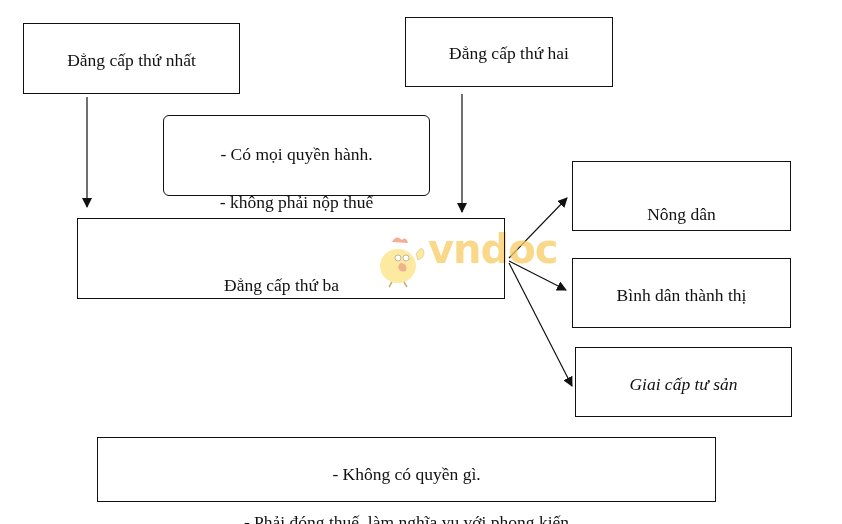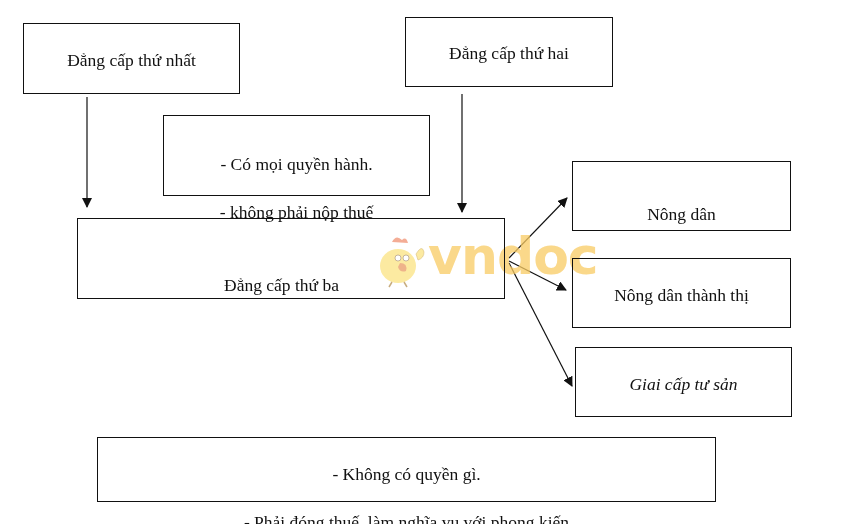--- a/index.html
+++ b/index.html
@@ -3,31 +3,31 @@
   <meta charset="utf-8">
   <style>
     html, body { margin: 0; padding: 0; background: #ffffff; }
     body { width: 842px; height: 524px; position: relative; overflow: hidden;
            font-family: "Liberation Serif", "DejaVu Serif", serif; color: #111; }
     .box { position: absolute; box-sizing: border-box; border: 1.3px solid #111;
            background: transparent; text-align: center; font-size: 17.5px; line-height: 32px; }
     .box .line { display: block; margin-top: 16px; }
     #box-caste1 { left: 23px; top: 23px; width: 217px; height: 71px; padding-top: 4px; }
     #box-caste2 { left: 405px; top: 17px; width: 208px; height: 70px; padding-top: 3px; }
-    #box-privileges { left: 163px; top: 115px; width: 267px; height: 81px; padding-top: 16px; }
+    #box-privileges { left: 163px; top: 115px; width: 267px; height: 81px; padding-top: 6px; border-radius: 6px; }
     #box-caste3 { left: 77px; top: 218px; width: 428px; height: 81px; }
     #box-caste3 .line { position: absolute; left: 146px; top: 34px; }
     #box-peasants { left: 572px; top: 161px; width: 219px; height: 70px; padding-top: 20px; }
     #box-townsfolk { left: 572px; top: 258px; width: 219px; height: 70px; padding-top: 4px; }
     #box-bourgeoisie { left: 575px; top: 347px; width: 217px; height: 70px; padding-top: 4px; font-style: italic; }
     #box-obligations { left: 97px; top: 437px; width: 619px; height: 65px; padding-top: 4px; }
     svg#connectors { position: absolute; left: 0; top: 0; width: 842px; height: 524px; pointer-events: none; }
     .watermark { position: absolute; left: 376px; top: 232px; width: 220px; height: 56px; pointer-events: none; }
     .wm-text { position: absolute; left: 52px; top: -6px; font-family: "DejaVu Sans", sans-serif;
-               font-weight: bold; font-size: 52px; letter-spacing: -1px; color: #f9cb63; opacity: 0.75; }
+               font-weight: bold; font-size: 40px; letter-spacing: -1px; color: #f9cb63; opacity: 0.75; }
   </style>
 </head>
 <body>
 
 <svg id="connectors" xmlns="http://www.w3.org/2000/svg">
   <defs>
     <marker id="arrowhead" markerWidth="10" markerHeight="10" refX="9" refY="5" orient="auto" markerUnits="userSpaceOnUse">
       <path d="M0,0 L10,5 L0,10 z" fill="#111"></path>
     </marker>
   </defs>
@@ -66,21 +66,21 @@
 
 <div class="box" id="box-caste3">
   <span class="line">Đẳng cấp thứ ba</span>
 </div>
 
 <div class="box" id="box-peasants">
   <span class="line">Nông dân</span>
 </div>
 
 <div class="box" id="box-townsfolk">
-  <span class="line">Nông dân thành thị</span>
+  <span class="line">Bình dân thành thị</span>
 </div>
 
 <div class="box" id="box-bourgeoisie">
   <span class="line">Giai cấp tư sản</span>
 </div>
 
 <div class="box" id="box-obligations">
   <span class="line">- Không có quyền gì.</span>
   <span class="line">- Phải đóng thuế, làm nghĩa vụ với phong kiến</span>
 </div>

